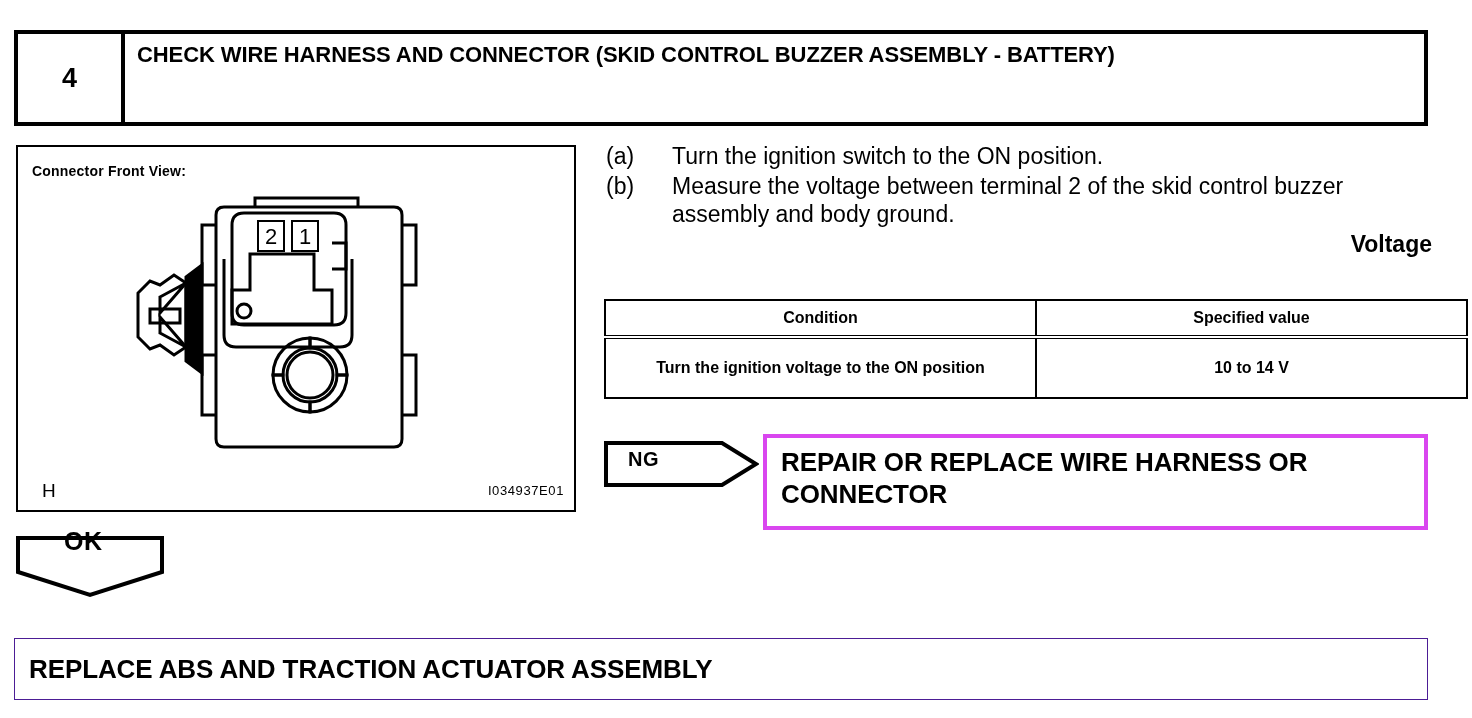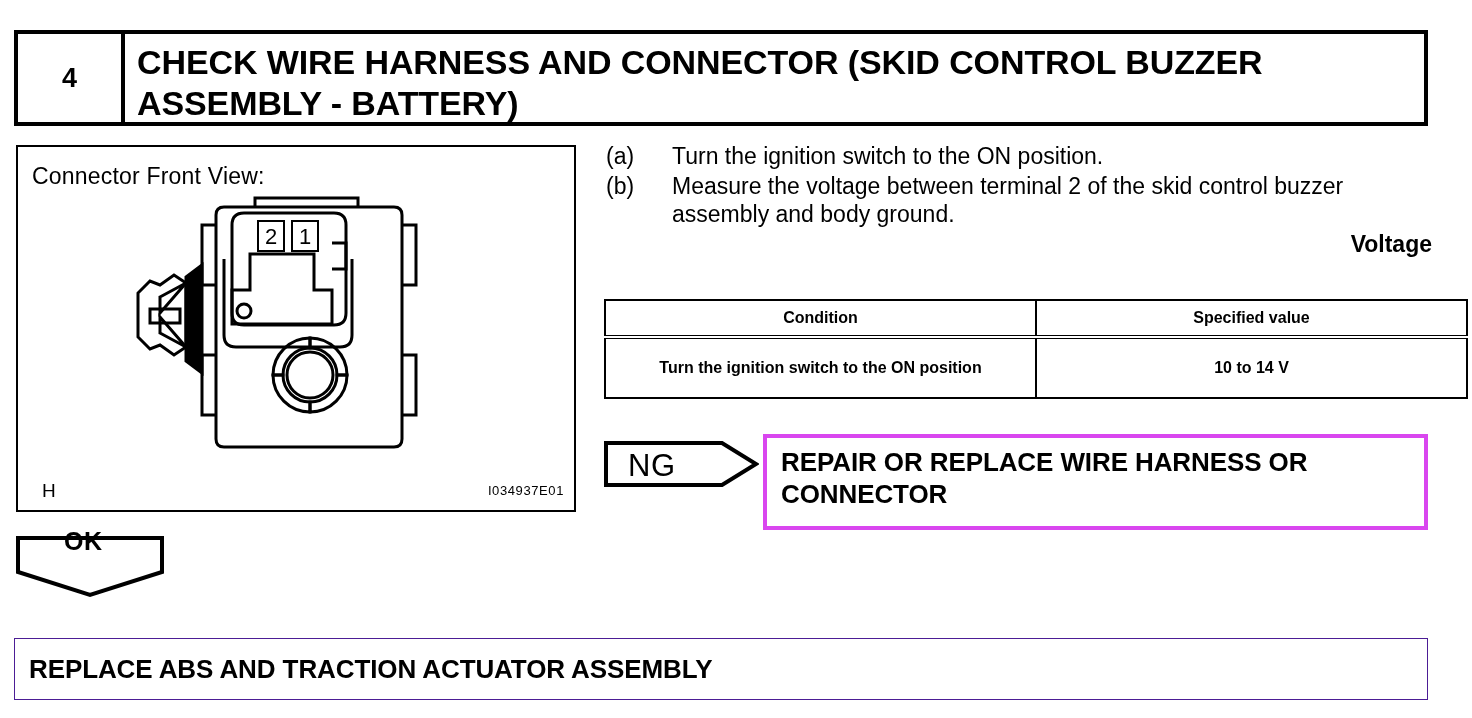--- a/index.html
+++ b/index.html
@@ -35,43 +35,43 @@
     display: flex;
     align-items: center;
     justify-content: center;
     font-size: 27px;
     font-weight: bold;
   }
   #step-title-cell {
     flex: 1;
     box-sizing: border-box;
     padding: 8px 12px 8px 12px;
-    font-size: 34px;
+    font-size: 22px;
     font-weight: bold;
     line-height: 1.22;
     letter-spacing: -0.1px;
   }
 
   
   #diagram-panel {
     position: absolute;
     left: 16px;
     top: 145px;
     width: 560px;
     height: 367px;
     border: 2px solid #000;
     box-sizing: border-box;
     background: #fff;
   }
   #diagram-caption {
     position: absolute;
     left: 14px;
     top: 16px;
-    font-size: 23px;
-    font-weight: normal;
+    font-size: 14px;
+    font-weight: bold;
     letter-spacing: 0.2px;
   }
   #diagram-corner-letter {
     position: absolute;
     left: 24px;
     bottom: 8px;
     font-size: 19px;
     font-weight: normal;
   }
   #diagram-image-code {
@@ -148,22 +148,22 @@
   
   #ng-arrow {
     position: absolute;
     left: 604px;
     top: 441px;
   }
   #ng-label {
     position: absolute;
     left: 628px;
     top: 448px;
-    font-size: 31px;
-    font-weight: normal;
+    font-size: 20px;
+    font-weight: bold;
     letter-spacing: 0.5px;
   }
   #ng-result-box {
     position: absolute;
     left: 763px;
     top: 434px;
     width: 665px;
     height: 96px;
     border: 4px solid #d946ef;
     box-sizing: border-box;
@@ -284,21 +284,21 @@
 
 <table id="spec-table">
   <thead>
     <tr>
       <th class="col-condition">Condition</th>
       <th class="col-value">Specified value</th>
     </tr>
   </thead>
   <tbody>
     <tr>
-      <td>Turn the ignition switch to the ON position</td>
+      <td>Turn the ignition voltage to the ON position</td>
       <td>10 to 14 V</td>
     </tr>
   </tbody>
 </table>
 
 <svg id="ng-arrow" width="155" height="46" viewBox="0 0 155 46">
   <path d="M2 2 H118 L152 23 L118 44 H2 Z" fill="#fff" stroke="#000" stroke-width="4"></path>
 </svg>
 <div id="ng-label">NG</div>
 

